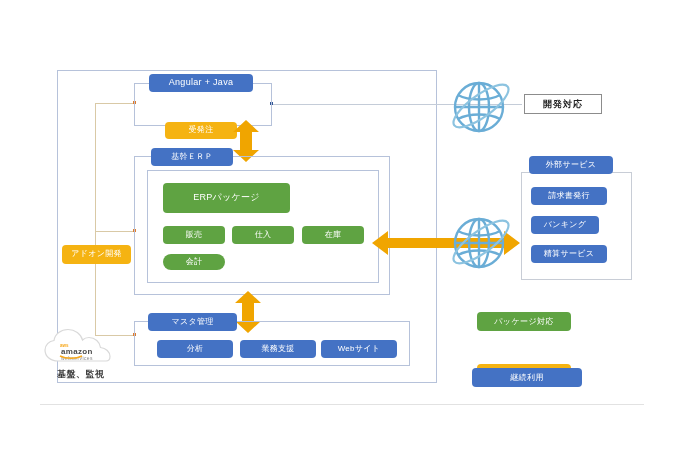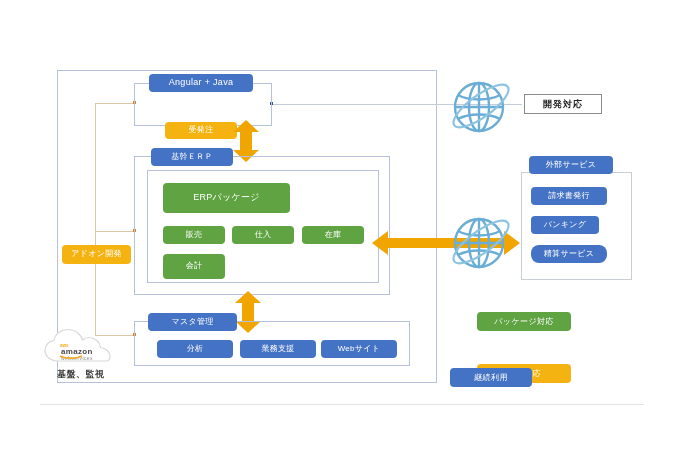--- a/index.html
+++ b/index.html
@@ -167,21 +167,21 @@
   <div class="outline" style="left:147px; top:170px; width:232px; height:113px;"></div>
 
   <div class="box blue" style="left:151px; top:148px; width:82px; height:18px; font-size:8px;">基幹ＥＲＰ</div>
 
   <div class="box green" style="left:163px; top:183px; width:127px; height:30px; font-size:9px;">ERPパッケージ</div>
 
 
   <div class="box green" style="left:163px; top:226px; width:62px; height:18px; font-size:8px;">販売</div>
   <div class="box green" style="left:232px; top:226px; width:62px; height:18px; font-size:8px;">仕入</div>
   <div class="box green" style="left:302px; top:226px; width:62px; height:18px; font-size:8px;">在庫</div>
-  <div class="box green" style="left:163px; top:254px; width:62px; height:25px; font-size:8px;">会計</div>
+  <div class="box green" style="left:163px; top:254px; width:62px; height:16px; font-size:8px;border-radius:9px;">会計</div>
 
   <svg class="icon" style="left:235px; top:291px;" width="26" height="42" viewBox="0 0 26 42">
     <polygon points="13,0 26,12 19,12 19,30 26,30 13,42 0,30 7,30 7,12 0,12" fill="#f0a500"></polygon>
   </svg>
 
   <svg class="icon" style="left:372px; top:228px;" width="148" height="30" viewBox="0 0 148 30">
     <polygon points="0,15 16,3 16,10 132,10 132,3 148,15 132,27 132,20 16,20 16,27" fill="#f0a500"></polygon>
   </svg>
 
   <div class="outline" style="left:134px; top:321px; width:276px; height:45px;"></div>
@@ -219,33 +219,33 @@
     </g>
     <ellipse cx="34" cy="32" rx="33" ry="11" fill="none" stroke="#8cc3e0" stroke-width="2.2" transform="rotate(-36 34 32)"></ellipse>
   </svg>
 
   <div class="outline-grey" style="left:521px; top:172px; width:111px; height:108px;"></div>
 
   <div class="box blue" style="left:529px; top:156px; width:84px; height:18px; font-size:8px;">外部サービス</div>
 
   <div class="box blue" style="left:531px; top:187px; width:76px; height:18px; font-size:8px;">請求書発行</div>
   <div class="box blue" style="left:531px; top:216px; width:68px; height:18px; font-size:8px;text-align:right;">バンキング</div>
-  <div class="box blue" style="left:531px; top:245px; width:76px; height:18px; font-size:8px;border-radius:8px;">精算サービス</div>
+  <div class="box blue" style="left:531px; top:245px; width:76px; height:18px; font-size:8px;">精算サービス</div>
 
   <svg class="icon" style="left:40px; top:327px;" width="100" height="44" viewBox="0 0 100 44">
     <path d="M18,34 C10,34 5,29 5,23 C5,18 9,14 14,13.5 C15,7 21,2.5 28,2.5
              C35,2.5 41,7 42.5,13 C44,11.5 46.5,10.5 49,10.5 C55,10.5 60,15 60.5,20.5
              C66,21 70,25 70,29.5 C70,32 68.5,34 66,34 Z" fill="#ffffff" stroke="#d9d9d9" stroke-width="1.2"></path>
     <text x="20" y="20" font-family="'Liberation Sans',sans-serif" font-size="4.5" fill="#f7a81b" font-weight="bold">aws</text>
     <text x="21" y="27" font-family="'Liberation Sans',sans-serif" font-size="8" fill="#4a4a4a" font-weight="bold" letter-spacing="0.3">amazon</text>
     <text x="21" y="33" font-family="'Liberation Sans',sans-serif" font-size="5" fill="#8a8a8a" letter-spacing="0.4">webservices</text>
     <path d="M20,29 C26,32 36,32 42,29" stroke="#f7a81b" stroke-width="1.4" fill="none"></path>
   </svg>
 
   <div class="aws-caption" style="left:57px; top:368px;">基盤、監視</div>
 
   <div class="legend-item green" style="left:477px; top:312px; width:94px; height:19px;">パッケージ対応</div>
   <div class="legend-item orange" style="left:477px; top:340px; width:94px; height:19px;">開発対応</div>
-  <div class="legend-item blue" style="left:450px; top:368px; width:82px; height:19px;">継続利用</div>
+  <div class="legend-item blue" style="left:472px; top:368px; width:110px; height:19px;">継続利用</div>
 
   <div class="footer-rule"></div>
 
 </div>
 
 </body></html>

